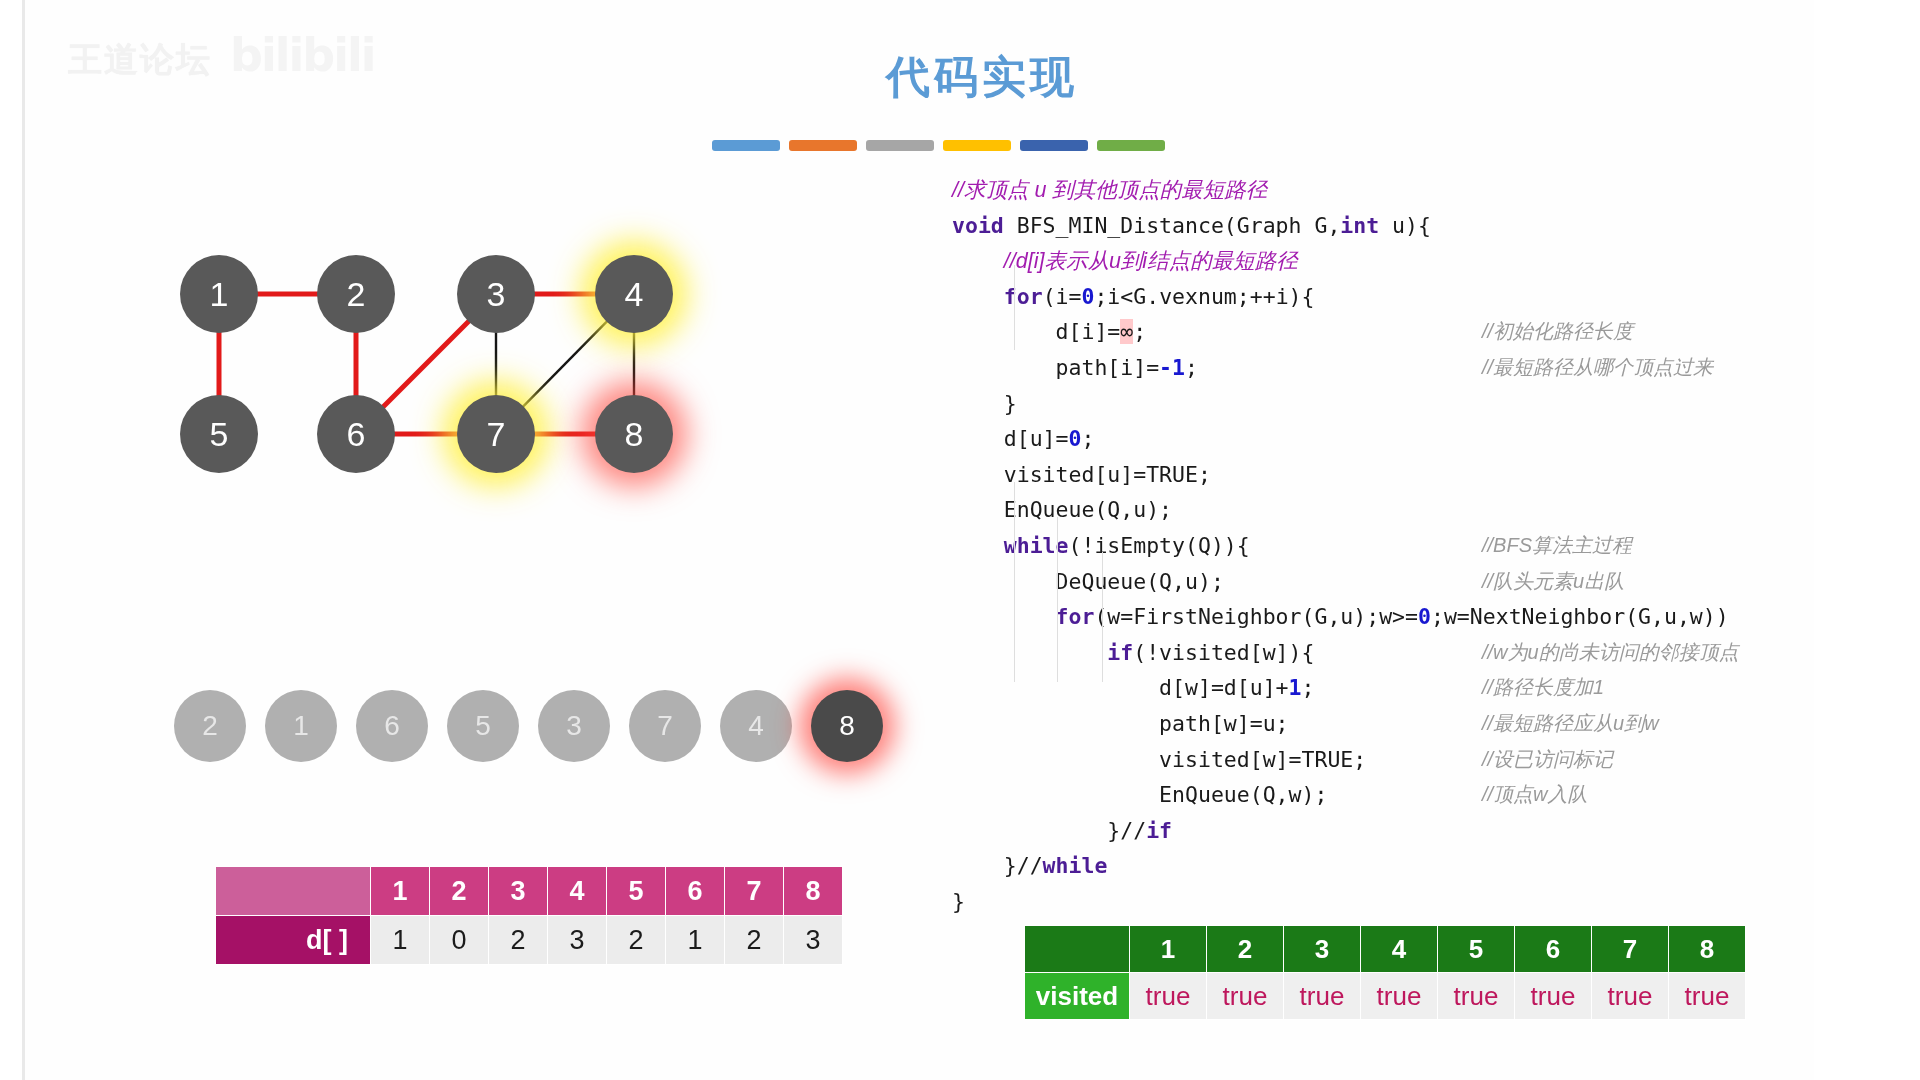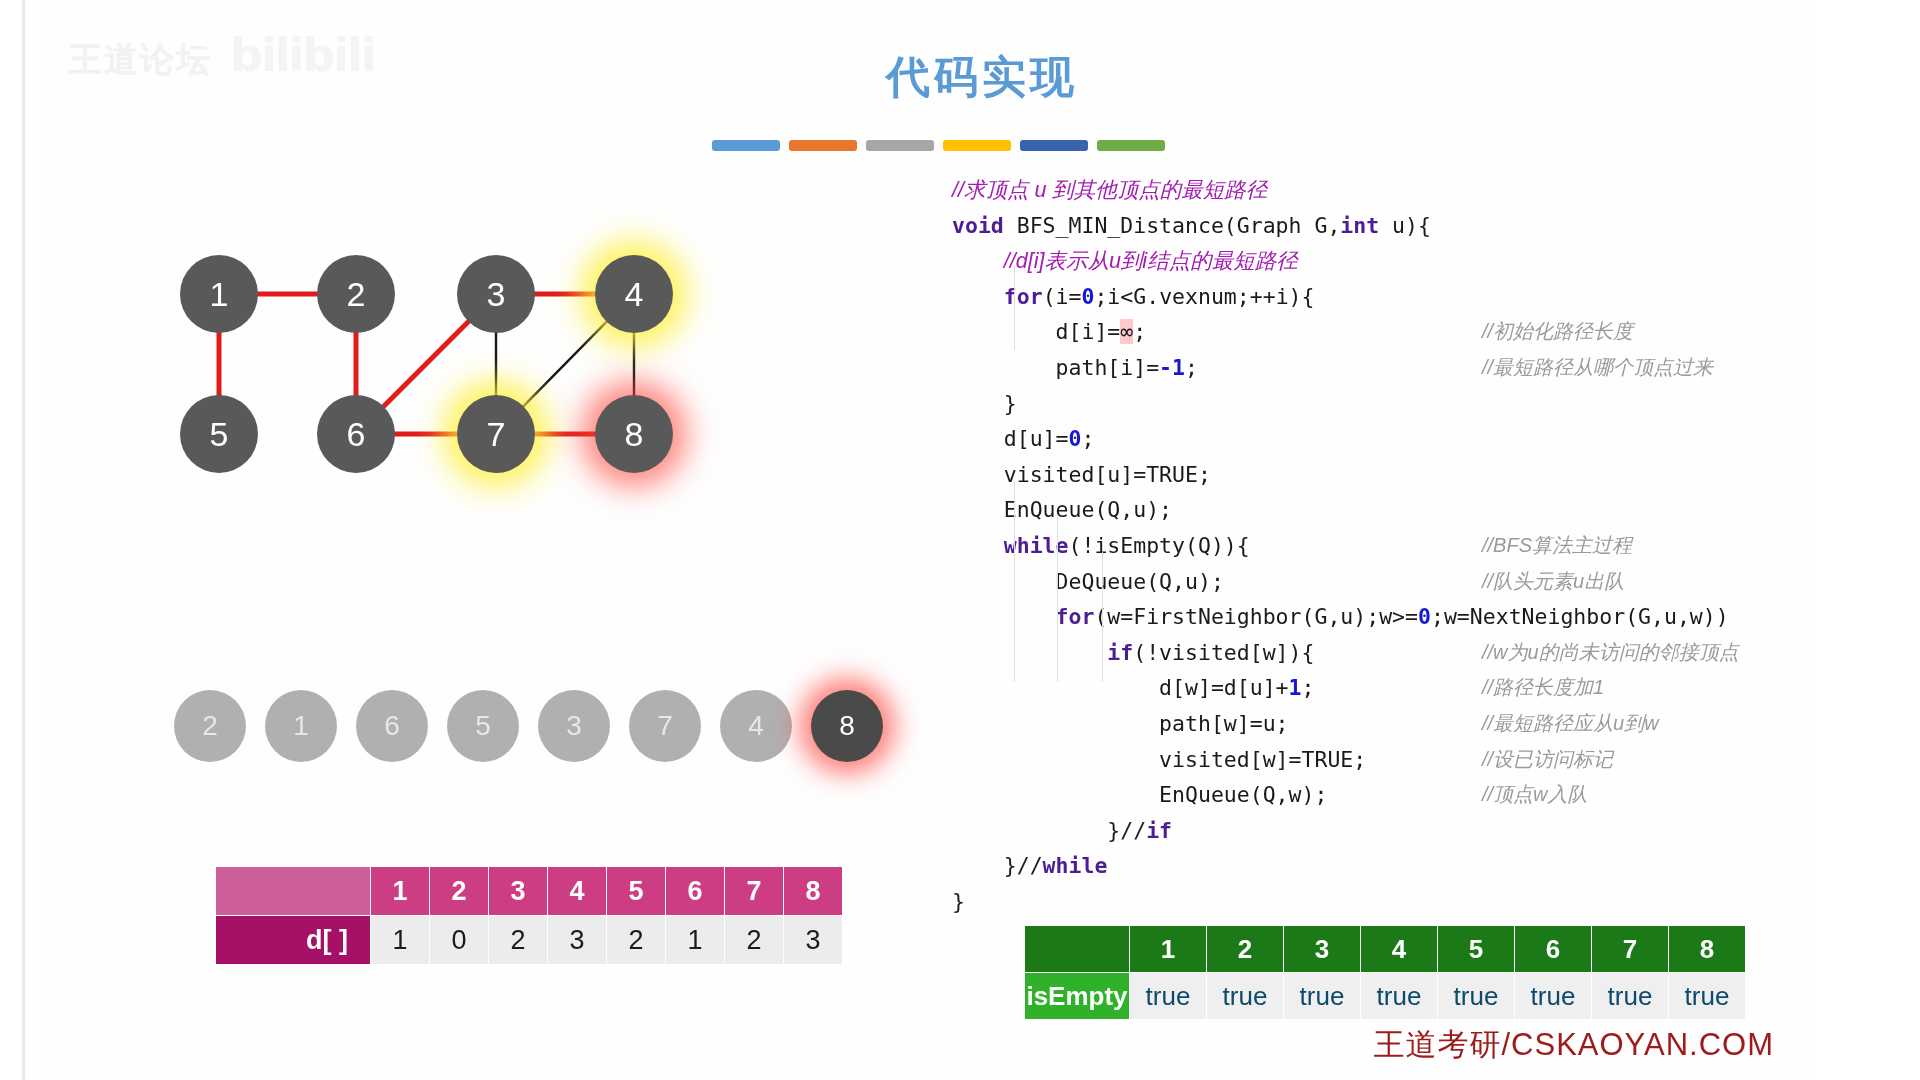--- a/index.html
+++ b/index.html
@@ -111,21 +111,21 @@
   }
   #vtable td {
     border: 1px solid #ffffff;
     text-align: center;
     font-size: 26px;
     height: 44px;
   }
   #vtable .corner  { background:#1b7a17; width:102px; }
   #vtable .hcell   { background:#1b7a17; color:#fff; font-weight:bold; width:74px; }
   #vtable .rowlab  { background:#2fb22a; color:#fff; font-weight:bold; width:102px; }
-  #vtable .vcell   { background:#efefef; color:#0c4a6e; }
+  #vtable .vcell   { background:#efefef; color:#be185d; }
 
   
   #code {
     position: absolute; left: 930px; top: 172px;
     font-family: "DejaVu Sans Mono", monospace;
     font-size: 21.5px;
     line-height: 35.6px;
     white-space: pre;
     color: #1a1a1a;
   }
@@ -247,28 +247,27 @@
           <td class="hcell" style="background: rgb(27, 122, 23);">1</td>
           <td class="hcell" style="background: rgb(27, 122, 23);">2</td>
           <td class="hcell" style="background: rgb(27, 122, 23);">3</td>
           <td class="hcell" style="background: rgb(27, 122, 23);">4</td>
           <td class="hcell" style="background: rgb(27, 122, 23);">5</td>
           <td class="hcell" style="background: rgb(27, 122, 23);">6</td>
           <td class="hcell" style="background: rgb(27, 122, 23);">7</td>
           <td class="hcell" style="background: rgb(27, 122, 23);">8</td>
         </tr>
         <tr>
-          <td class="rowlab" style="background: rgb(47, 178, 42);">isEmpty</td>
+          <td class="rowlab" style="background: rgb(47, 178, 42);">visited</td>
           <td class="vcell">true</td>
           <td class="vcell">true</td>
           <td class="vcell">true</td>
           <td class="vcell">true</td>
           <td class="vcell">true</td>
           <td class="vcell">true</td>
           <td class="vcell">true</td>
           <td class="vcell">true</td>
         </tr>
       </tbody>
     </table>
 
-  <div id="footer">王道考研/CSKAOYAN.COM</div>
 
 </div>
 
 </body></html>

